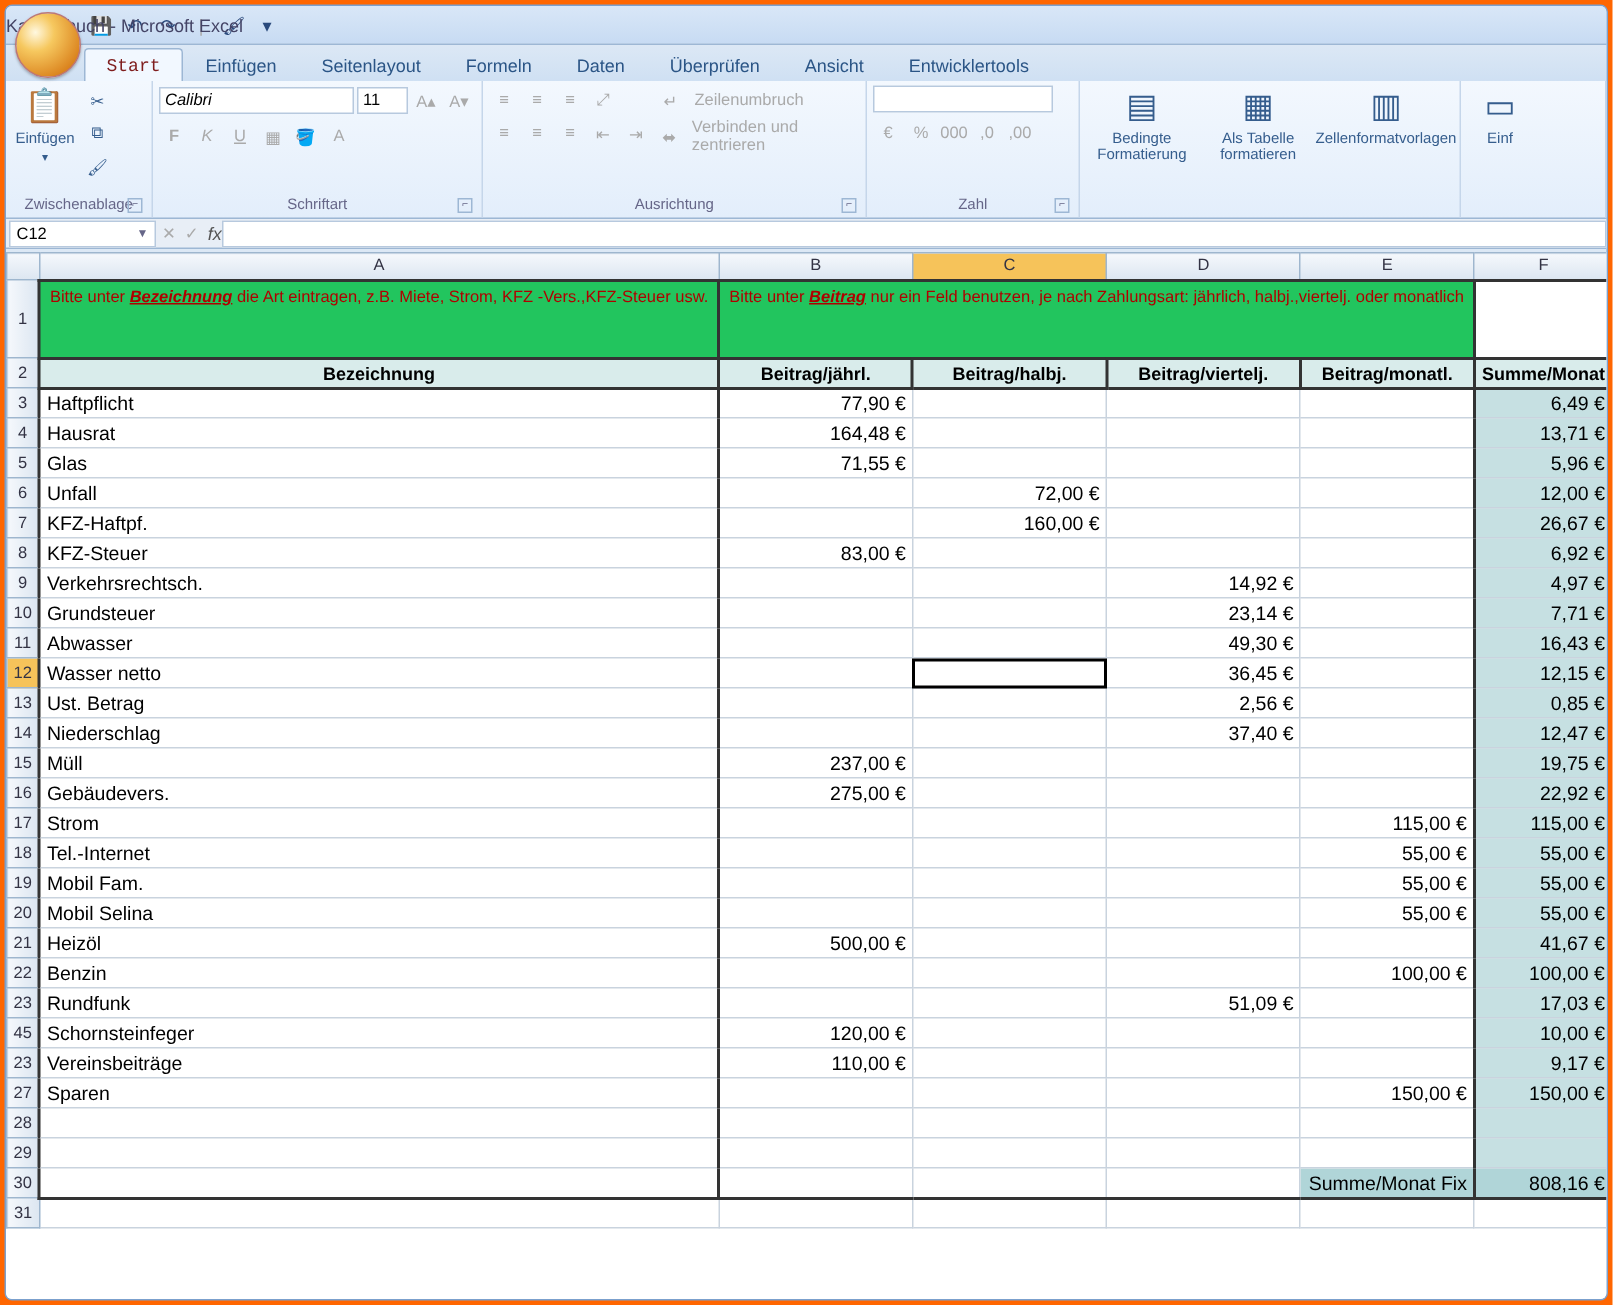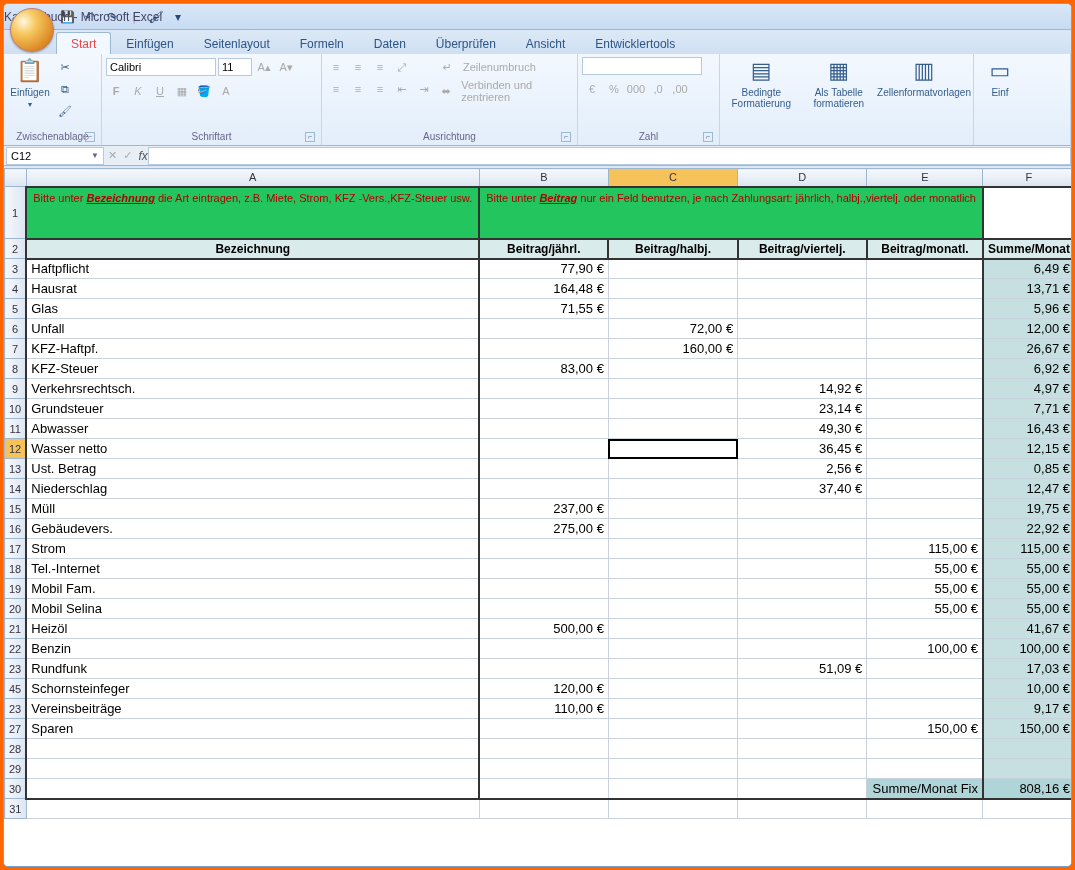--- a/index.html
+++ b/index.html
@@ -9,21 +9,21 @@
 
 .title-bar { height: 26px; background: linear-gradient(#d9e7f7,#c7dbf3); display: flex; align-items: center; position: relative; border-bottom: 1px solid #9db7d4; }
 .orb { position: absolute; top: 4px; left: 6px; width: 44px; height: 44px; border-radius: 50%; background: radial-gradient(circle at 30% 30%, #fff8e0 0%, #f6c85f 30%, #d97f1a 80%); border: 1px solid #b77; z-index: 10; box-shadow: 0 1px 2px rgba(0,0,0,.3); }
 .qat { margin-left: 56px; display: flex; gap: 6px; align-items: center; }
 .qat-icon { width: 16px; height: 16px; display: inline-flex; align-items: center; justify-content: center; font-size: 12px; color: #2a4a7c; }
 .app-title { position: absolute; left: 0; right: 0; font-size: 12px; color: #446; pointer-events: none; }
 
 
 .tab-strip { height: 24px; background: linear-gradient(#dce8f5,#cfe0f3); display: flex; align-items: end; padding-left: 52px; }
 .tab { padding: 4px 14px 3px; font-size: 12px; color: #2b5586; border: 1px solid transparent; border-bottom: none; border-radius: 3px 3px 0 0; cursor: default; }
-.tab.active { background: #f2f8ff; border-color: #9db7d4; color: #ef4444; }
+.tab.active { background: #f2f8ff; border-color: #9db7d4; color: #7f1d1d; font-family: Liberation Mono, monospace; }
 
 
 .ribbon { height: 92px; background: linear-gradient(#f3f8fe,#e3eefb); border-bottom: 1px solid #9db7d4; display: flex; }
 .group { border-right: 1px solid #c5d6ea; display: flex; flex-direction: column; justify-content: space-between; padding: 3px 4px 0; }
 .group-body { display: flex; align-items: flex-start; gap: 3px; flex: 1; }
 .group-label { font-size: 10px; color: #668; text-align: center; padding: 2px 0 3px; position: relative; }
 .dlg-l { position: absolute; right: 2px; bottom: 3px; width: 10px; height: 10px; border: 1px solid #9db7d4; font-size: 7px; color: #668; line-height: 7px; text-align: center; }
 .big-btn { display: flex; flex-direction: column; align-items: center; justify-content: center; width: 44px; font-size: 10px; color: #355d8d; gap: 2px; }
 .big-btn .ic32 { width: 28px; height: 28px; display: flex; align-items: center; justify-content: center; font-size: 22px; }
 .col { display: flex; flex-direction: column; gap: 2px; }
@@ -107,21 +107,21 @@
           <span class="btn-s">⧉</span>
           <span class="btn-s">🖌</span>
         </div>
       </div>
       <div class="group-label"><span>Zwischenablage</span><span class="dlg-l">⌐</span></div>
     </div>
 
     <div class="group" style="width:220px">
       <div class="group-body col" style="gap:4px;width:100%">
         <div class="row">
-          <input class="sel" style="width: 110px;" value="Calibri">
+          <input class="sel" style="width: 130px; font-style: italic;" value="Calibri">
           <input class="sel" style="width: 34px;" value="11">
           <span class="btn-s gray">A▴</span>
           <span class="btn-s gray">A▾</span>
         </div>
         <div class="row">
           <span class="btn-s gray">
               <b>F</b>
             </span>
           <span class="btn-s gray">
               <i>K</i>

